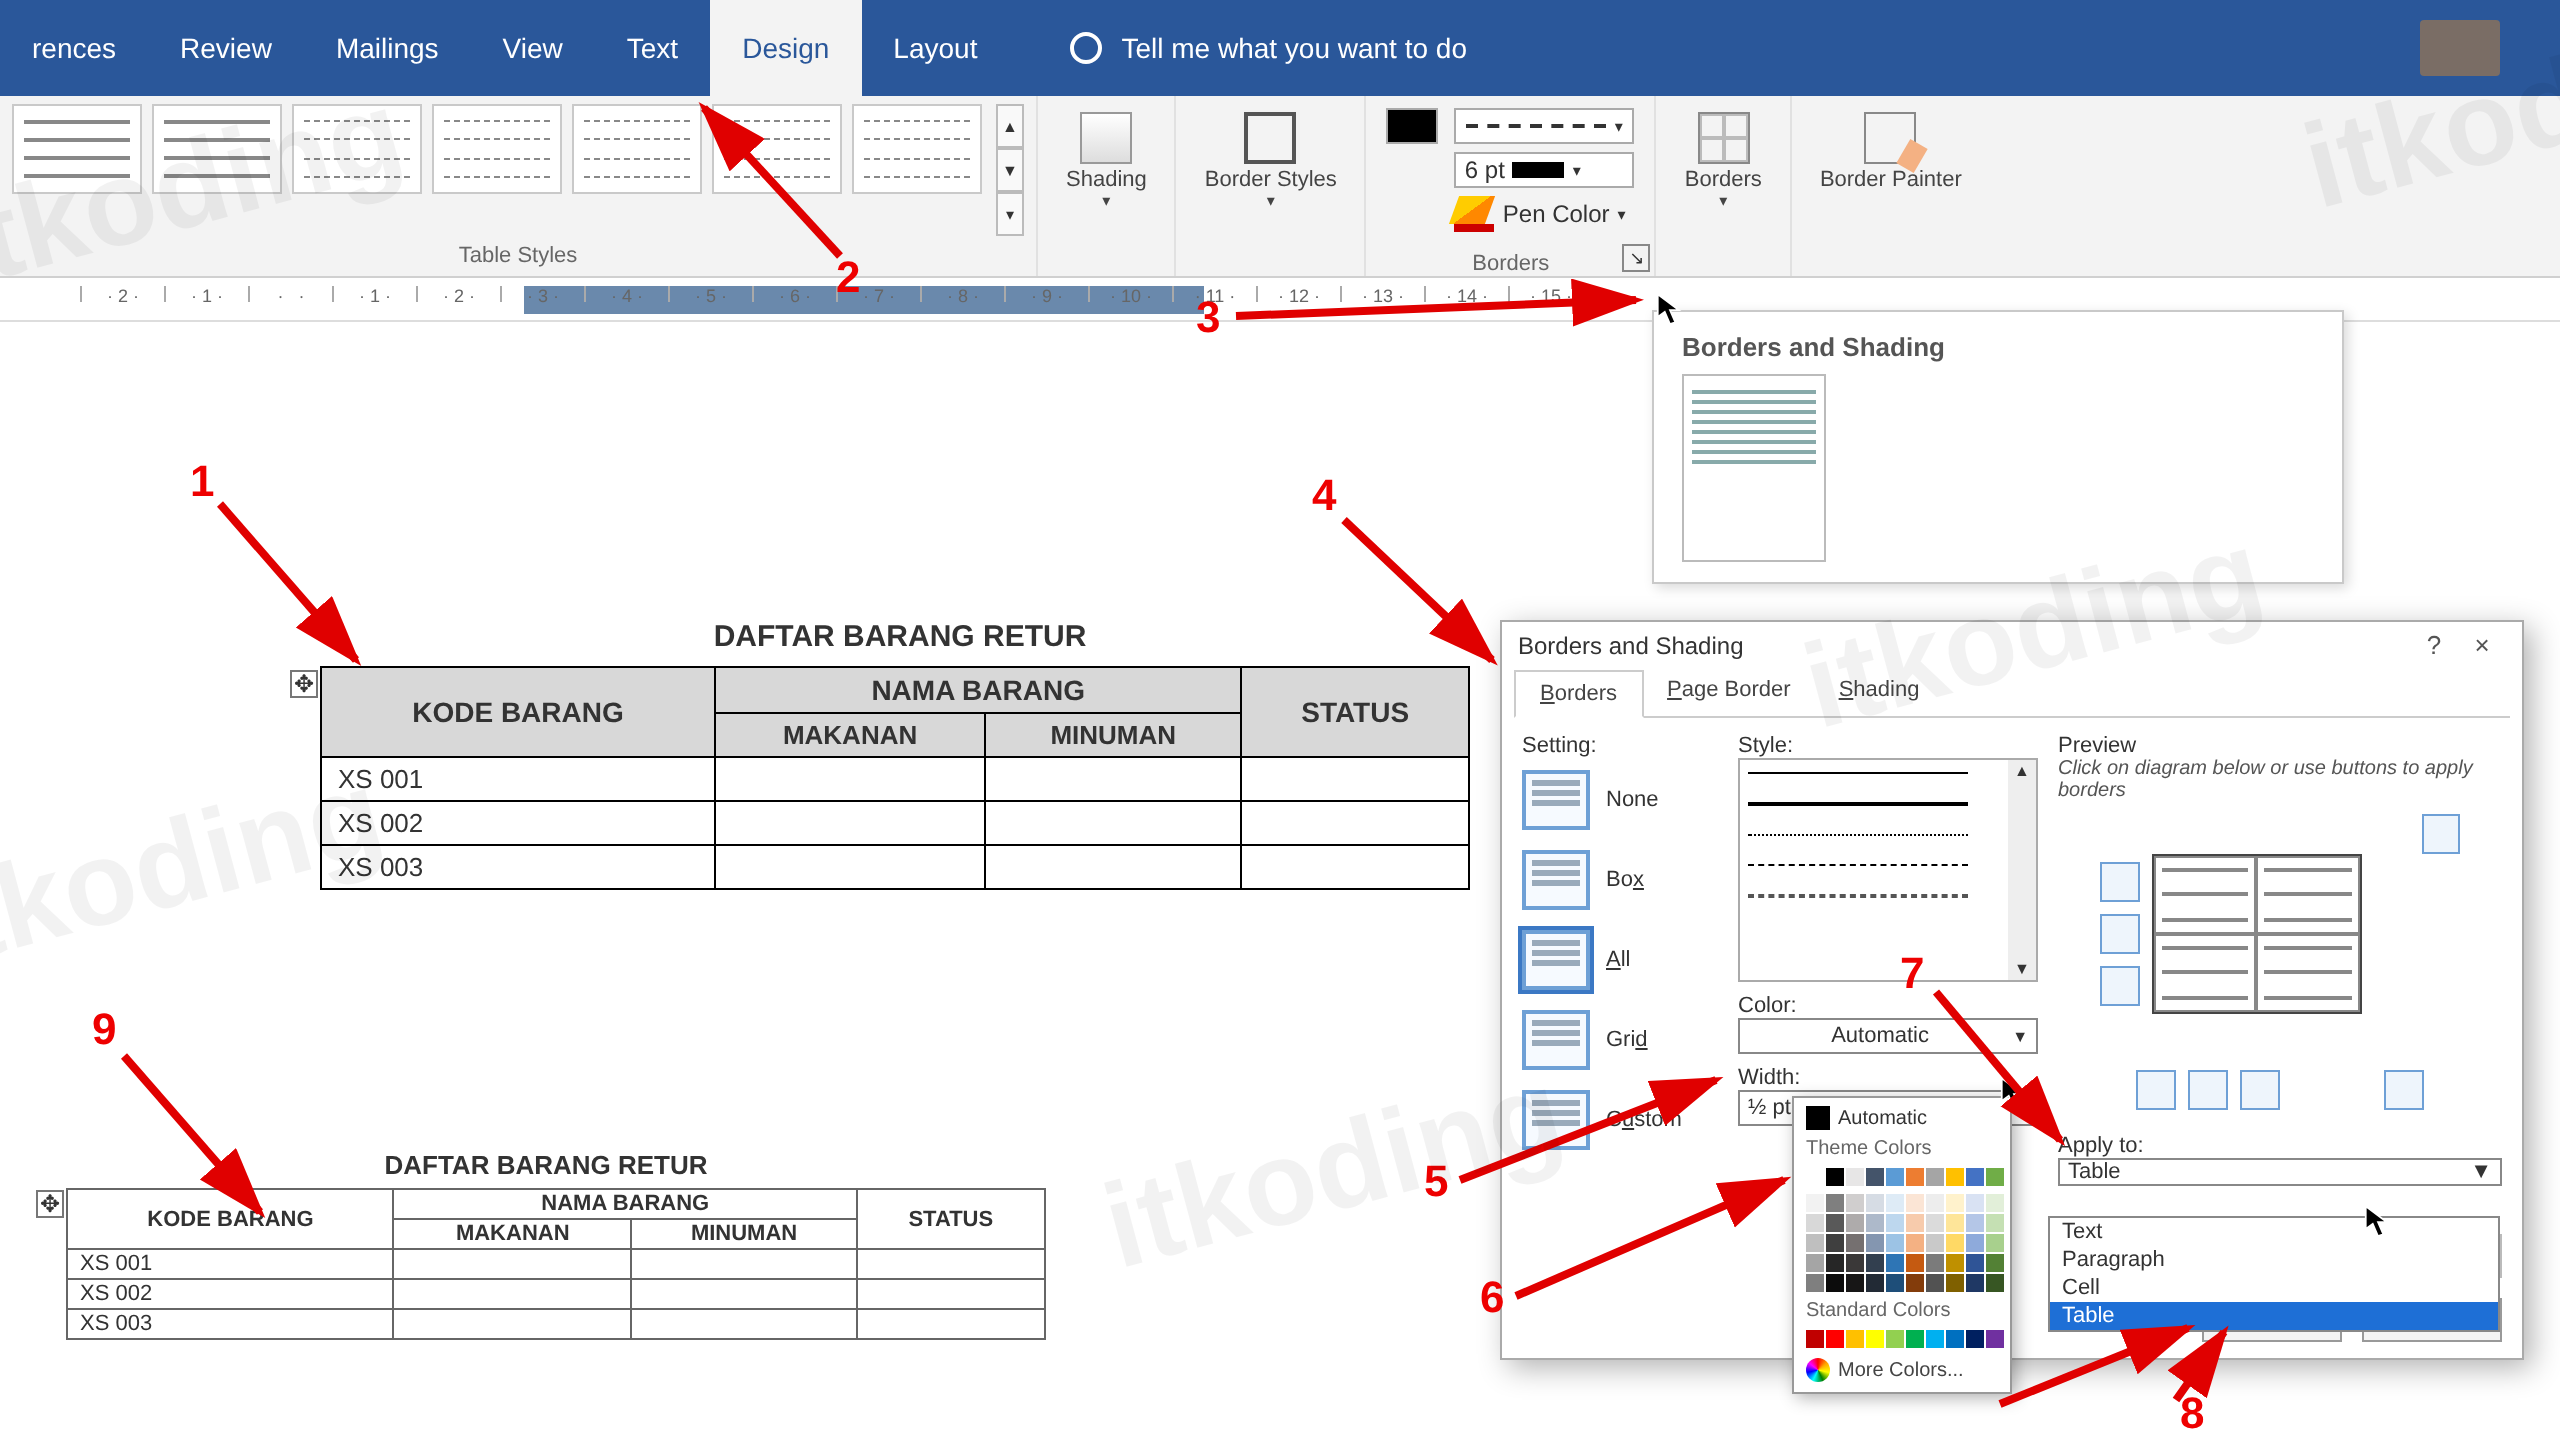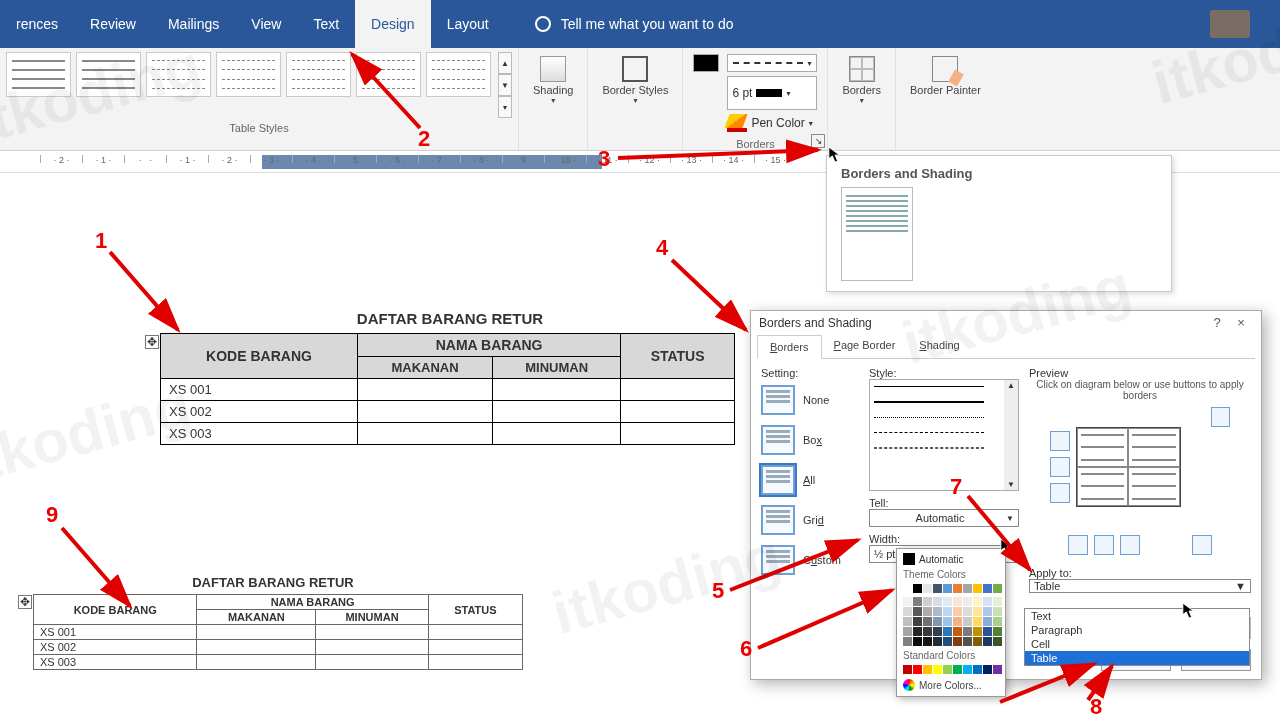--- a/index.html
+++ b/index.html
@@ -115,21 +115,21 @@
     gap: 4px 8px;
     align-items: center;
   }
   .line-style-box {
     width: 90px; height: 18px; border:1px solid #aaa; background:#fff;
     display:flex; align-items:center; justify-content:center;
   }
   .dash-line { width:70px; border-top: 2px dashed #333; }
   .pen-weight {
     display:flex; align-items:center; gap:4px; border:1px solid #aaa;
-    padding: 0 4px; height:34px; background:#fff;
+    padding: 0 4px; height:18px; background:#fff;
   }
   .thick { width:26px; height:8px; background:#000; }
   .pen-color {
     display:flex; align-items:center; gap:4px;
   }
   .swatch-under { width:20px; height:4px; background:#c00; }
   .pen-pencil { width:18px; height:14px; background: linear-gradient(135deg,#fc0 50%,#f80 50%); transform: skewX(-20deg); }
 
   .launcher {
     width: 14px; height: 14px; border:1px solid #888;
@@ -245,21 +245,21 @@
   .scroll div { font-size:8px; cursor:pointer; padding:1px;}
 
   .color-row, .width-row { margin-top: 6px; }
   .combo {
     border:1px solid #888; height:18px; display:flex; align-items:center; padding:0 4px;
     justify-content: space-between; background:#fff; cursor:pointer;
   }
   .combo .dd { font-size:8px; }
 
   .preview-col { flex:1; }
-  .preview-hint { font-size: 10px; text-align:center; color:#555; margin-bottom:6px;}
+  .preview-hint { font-size: 10px; color:#555; margin-bottom:6px;font-style:italic;}
   .preview-box {
     width: 180px; height: 120px; margin: 0 auto 8px;
     display:flex; align-items:center; justify-content:center; position:relative;
   }
   .pv-side {
     display:flex; flex-direction:column; gap:6px; margin-right:6px;
   }
   .pv-btn { width:20px; height:20px; border:1px solid #6ea0d6; background:#eef5fc; cursor:pointer;}
   .pv-table { width:110px; height:80px; border:1px solid #444; display:grid; grid-template-columns:1fr 1fr; }
   .pv-table div { border:1px solid #888; display:flex; flex-direction:column; justify-content:space-around;}
@@ -629,21 +629,21 @@
         <div class="opt solid2"></div>
         <div class="opt dots"></div>
         <div class="opt dash"></div>
         <div class="opt ddash"></div>
         <div class="scroll">
             <div>▲</div>
             <div>▼</div>
           </div>
       </div>
       <div class="color-row">
-        <div class="lbl">Tell:</div>
+        <div class="lbl">Color:</div>
         <div class="combo">
           <span style="flex:1;text-align:center;">Automatic</span>
           <span class="dd">▼</span>
         </div>
       </div>
       <div class="width-row">
         <div class="lbl">Width:</div>
         <div class="combo">
           <span>½ pt</span>
           <div style="flex:1;border-top:1px solid #000;margin:0 4px;"></div>

